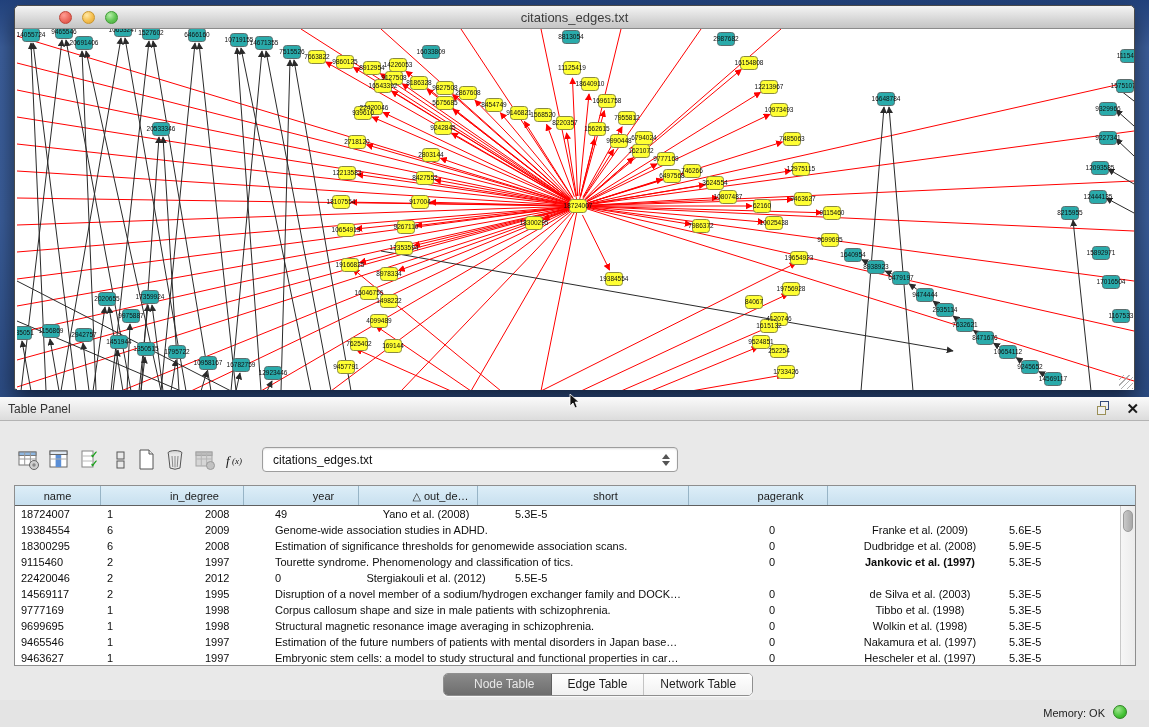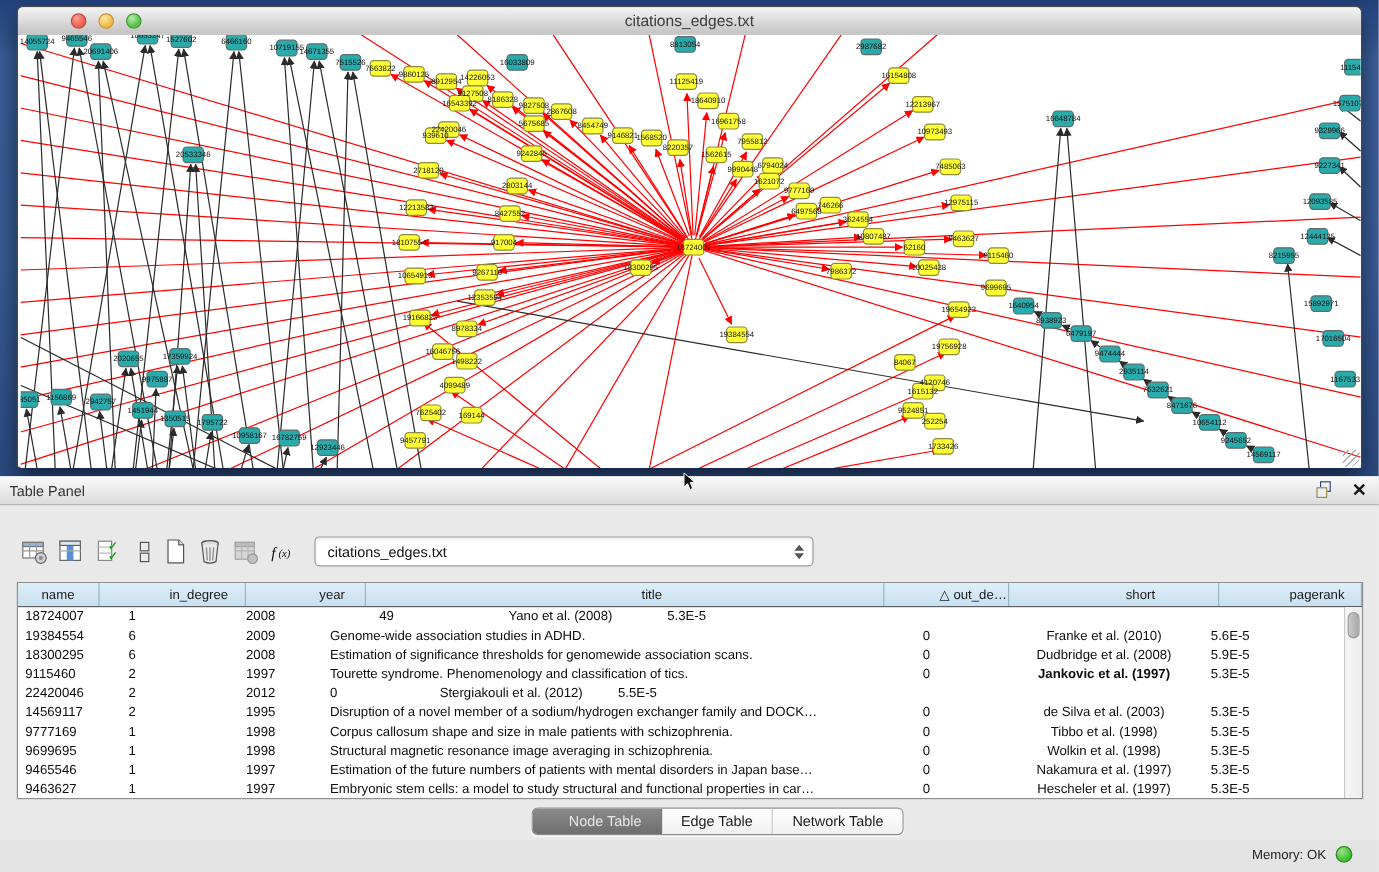--- a/index.html
+++ b/index.html
@@ -582,41 +582,40 @@
           <span class="dn"></span>
         </span>
     </div>
   </div>
 
   <div class="table-wrap">
     <div class="thead" id="thead">
         <div class="th" style="width: 86px;">name</div>
         <div class="th" style="width: 98px;">in_degree</div>
         <div class="th" style="width: 70px;">year</div>
-        <div class="th" style="width: 494px;">title</div>
         <div class="th" style="width: 74px;">△ out_de…</div>
         <div class="th" style="width: 166px;">short</div>
         <div class="th" style="width: 94px;">pagerank</div>
       </div>
     <div id="tbody">
         <div class="trow">
           <div class="td" style="width: 86px;">18724007</div>
           <div class="td" style="width: 98px;">1</div>
           <div class="td" style="width: 70px;">2008</div>
-          <div class="td" style="width: 74px; margin-left: 41px;">49</div>
+          <div class="td" style="width: 74px;">49</div>
           <div class="td center" style="width: 166px;">Yano et al. (2008)</div>
           <div class="td" style="width: 94px;">5.3E-5</div>
         </div>
         <div class="trow">
           <div class="td" style="width: 86px;">19384554</div>
           <div class="td" style="width: 98px;">6</div>
           <div class="td" style="width: 70px;">2009</div>
           <div class="td" style="width: 494px;">Genome-wide association studies in ADHD.</div>
           <div class="td" style="width: 74px;">0</div>
-          <div class="td center" style="width: 166px;">Franke et al. (2010)</div>
+          <div class="td center" style="width: 166px;">Franke et al. (2009)</div>
           <div class="td" style="width: 94px;">5.6E-5</div>
         </div>
         <div class="trow">
           <div class="td" style="width: 86px;">18300295</div>
           <div class="td" style="width: 98px;">6</div>
           <div class="td" style="width: 70px;">2008</div>
           <div class="td" style="width: 494px;">Estimation of significance thresholds for genomewide association scans.</div>
           <div class="td" style="width: 74px;">0</div>
           <div class="td center" style="width: 166px;">Dudbridge et al. (2008)</div>
           <div class="td" style="width: 94px;">5.9E-5</div>

